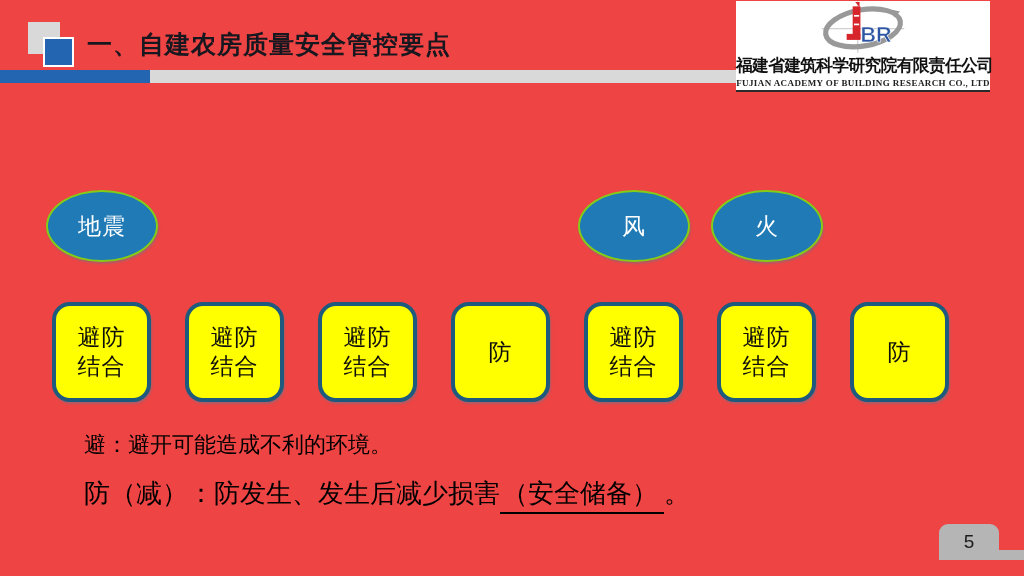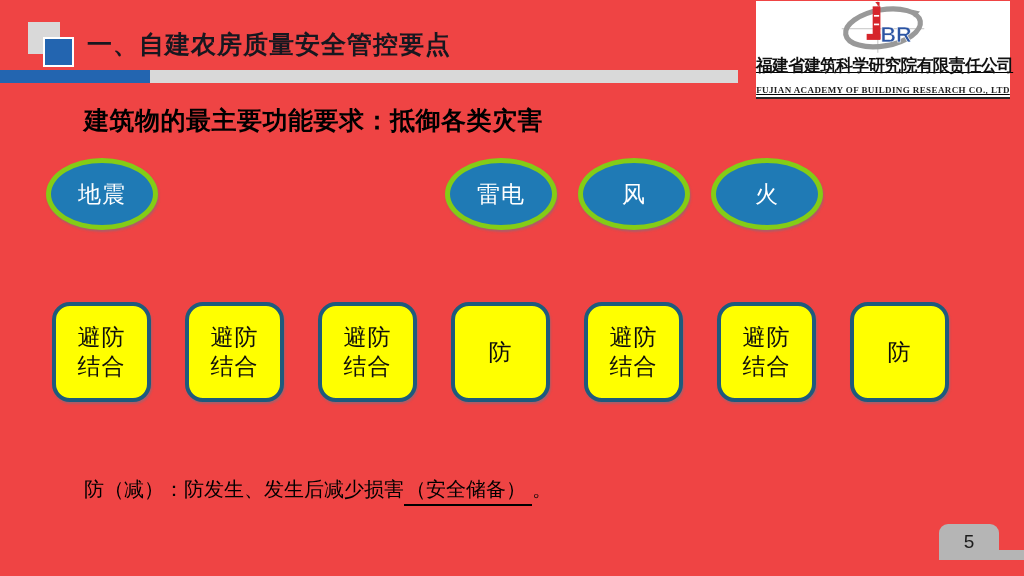--- a/index.html
+++ b/index.html
@@ -10,55 +10,55 @@
   
   .deco-grey{position:absolute;left:28px;top:22px;width:32px;height:32px;background:#d9d9d9;}
   .deco-blue{position:absolute;left:43px;top:37px;width:27px;height:26px;background:#2365b0;border:2px solid #fff;}
   .slide-title{
     position:absolute;left:87px;top:28px;margin:0;
     font-size:25px;font-weight:bold;color:#17171f;letter-spacing:1px;white-space:nowrap;
   }
   .bar-blue{position:absolute;left:0;top:70px;width:150px;height:13px;background:#2365b0;}
   .bar-grey{position:absolute;left:150px;top:70px;width:588px;height:13px;background:#d9d9d9;}
   
-  .logo{position:absolute;left:756px;top:1px;width:254px;text-align:center;background:#fff;text-decoration:underline;}
+  .logo{position:absolute;left:736px;top:1px;width:254px;text-align:center;background:#fff;}
   .logo-icon{display:block;margin:0 auto;}
   .logo-cn{
     display:block;font-size:17px;font-weight:bold;color:#111;white-space:nowrap;
     letter-spacing:-0.6px;transform:scaleX(0.98);transform-origin:left;margin-top:1px;
   }
   .logo-en{
     display:block;font-family:"Liberation Serif","DejaVu Serif",serif;
     font-size:9px;font-weight:bold;color:#222;letter-spacing:0.4px;white-space:nowrap;
-    border-bottom:2px solid #2a2a2a;padding-bottom:2px;margin-top:8px;
+    border-bottom:2px solid #2a2a2a;padding-bottom:2px;margin-top:1px;
   }
   
   .slide-heading{
     position:absolute;left:84px;top:104px;margin:0;
     font-size:25px;font-weight:bold;color:#000;letter-spacing:0.5px;white-space:nowrap;
   }
   
   .hazard{
-    position:absolute;top:158px;width:112px;height:72px;box-sizing:border-box;
-    background:#1f7ab5;border:5px solid #84cc16;border-radius:50%;
+    position:absolute;top:190px;width:112px;height:72px;box-sizing:border-box;
+    background:#1f7ab5;border:2px solid #84cc16;border-radius:50%;
     display:flex;align-items:center;justify-content:center;
     box-shadow:1px 2px 2px rgba(100,120,140,0.45);
   }
   .hazard span{color:#ffffff;font-size:23px;letter-spacing:1px;}
   
   .measure{
     position:absolute;top:302px;width:99px;height:100px;box-sizing:border-box;
     background:#ffff00;border:4px solid #1e5a7d;border-radius:18px;
     display:flex;flex-direction:column;align-items:center;justify-content:center;
     box-shadow:1px 2px 2px rgba(100,120,140,0.45);
   }
   .measure span{color:#0d0d0d;font-size:23px;line-height:29px;letter-spacing:1px;}
   
   .note1{position:absolute;left:84px;top:430px;font-size:22px;color:#000;white-space:nowrap;}
-  .note2{position:absolute;left:84px;top:476px;font-size:20px;color:#000;white-space:nowrap;}
+  .note2{position:absolute;left:84px;top:476px;font-size:26px;color:#000;white-space:nowrap;}
   .underlined{display:inline-block;border-bottom:2px solid #000;padding:0 6px 1px 2px;}
   
   .page-tab{
     position:absolute;left:939px;top:524px;width:60px;height:36px;background:#b5b5b5;
     border-radius:9px 9px 0 0;display:flex;align-items:center;justify-content:center;
   }
   .page-tab span{font-size:19px;color:#1c1c1c;}
   .page-bar{position:absolute;left:999px;top:550px;width:25px;height:10px;background:#b5b5b5;}
 </style>
 </head>
@@ -82,27 +82,23 @@
       <rect x="38" y="6" width="9" height="38" fill="#d6252b"></rect>
       <rect x="31" y="38" width="16" height="7" fill="#d6252b"></rect>
       <rect x="39.5" y="16" width="6" height="2" fill="#ffffff"></rect>
       <rect x="39.5" y="26" width="6" height="2" fill="#ffffff"></rect>
       <text x="47" y="47" font-size="25" font-weight="bold" font-family="Liberation Sans, sans-serif" fill="#2b54a3" stroke="#ffffff" stroke-width="0.6">BR</text>
     </svg>
     <span class="logo-cn">福建省建筑科学研究院有限责任公司</span>
     <span class="logo-en">FUJIAN ACADEMY OF BUILDING RESEARCH CO., LTD</span>
   </div>
 
-  <h2 class="slide-heading">建筑物的最主要功能要求：抵御各类灾害</h2>
 
   <div class="hazard" style="left:46px">
       <span>地震</span>
-    </div>
-  <div class="hazard" style="left:445px">
-      <span>雷电</span>
     </div>
   <div class="hazard" style="left:578px">
       <span>风</span>
     </div>
   <div class="hazard" style="left:711px">
       <span>火</span>
     </div>
 
   <div class="measure" style="left:52px">
       <span>避防</span>
@@ -126,20 +122,23 @@
     </div>
   <div class="measure" style="left:717px">
       <span>避防</span>
       <span>结合</span>
     </div>
   <div class="measure" style="left:850px">
       <span>防</span>
       <span></span>
     </div>
 
+  <div class="note1">
+    <span>避：避开可能造成不利的环境。</span>
+  </div>
   <div class="note2">
     <span>防（减）：防发生、发生后减少损害</span><span class="underlined">（安全储备）</span><span>。</span>
   </div>
 
   <div class="page-tab">
     <span>5</span>
   </div>
   <div class="page-bar"></div>
 
 </div>

